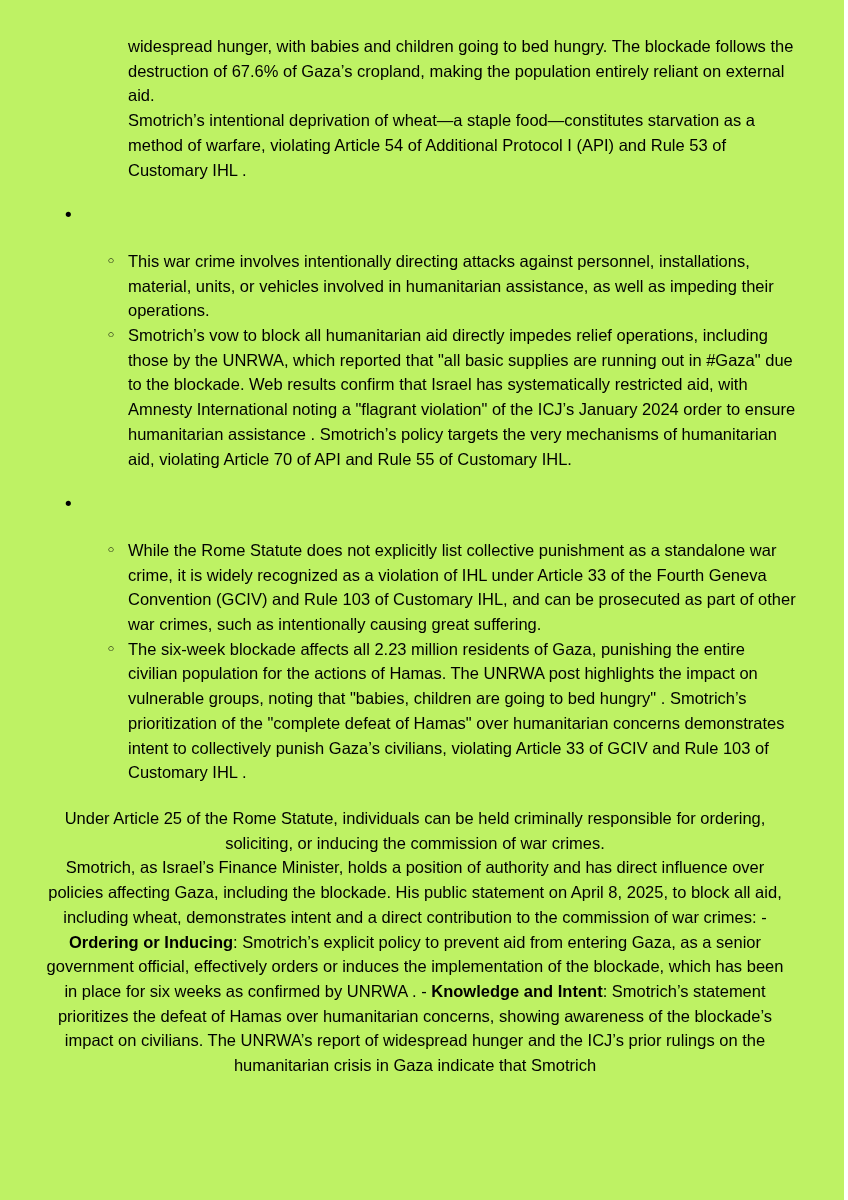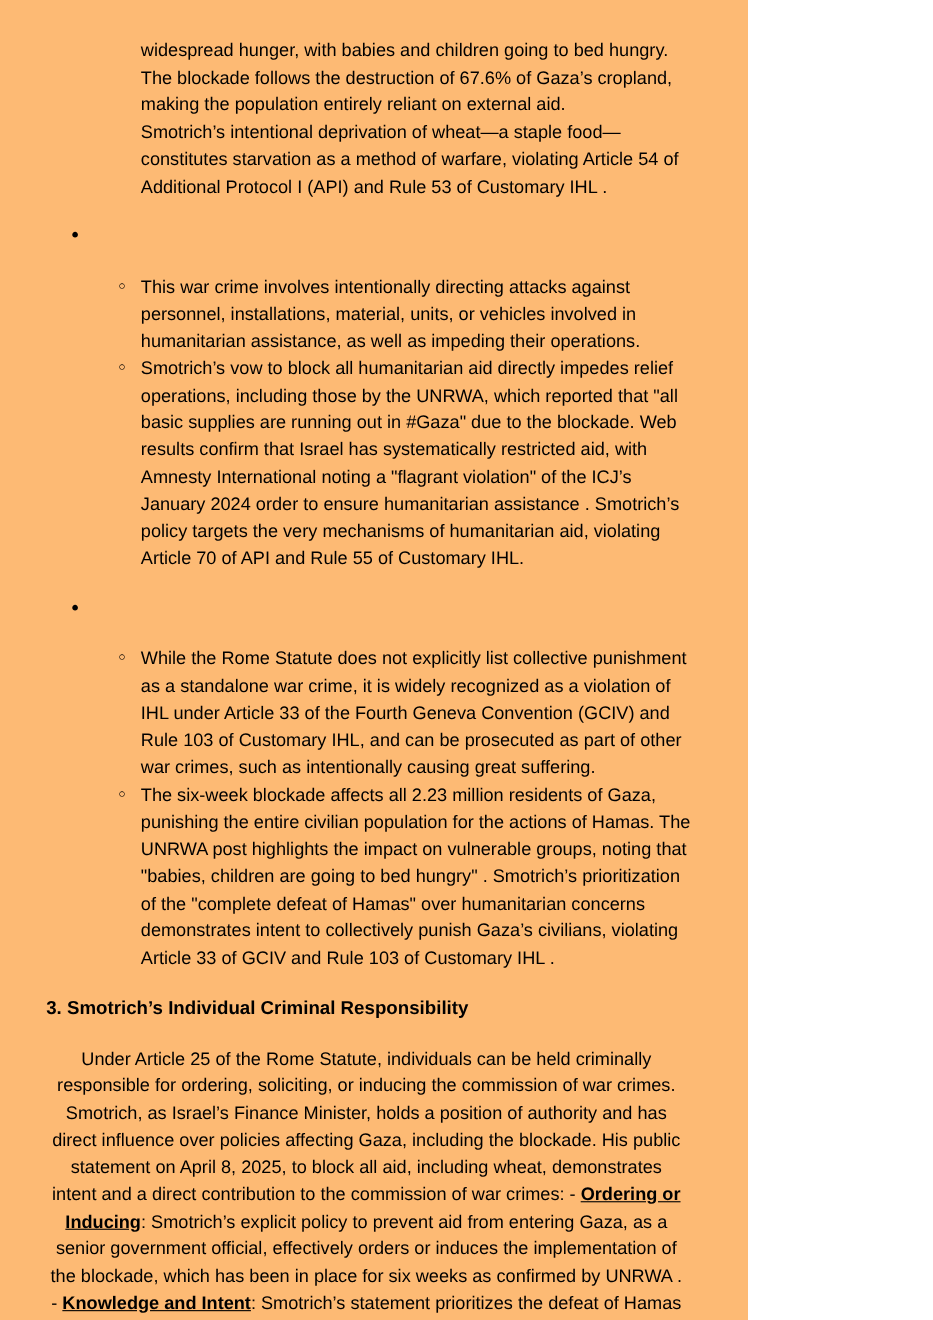--- a/index.html
+++ b/index.html
@@ -3,24 +3,24 @@
 <meta charset="utf-8">
 <style>
   * { margin: 0; padding: 0; box-sizing: border-box; }
   html, body { background: #ffffff; }
   body {
     width: 848px;
     font-family: "Liberation Sans", sans-serif;
     color: #000000;
   }
   .page {
-    width: 680px;
+    width: 844px;
     height: 1200px;
     overflow: hidden;
-    background: #fdba74;
+    background: #bef264;
     padding: 34px 44px 40px 42px;
     font-size: 16.5px;
     line-height: 24.7px;
   }
   .pre { white-space: pre-line; }
   .intro-para {
     margin-left: 86px;
     margin-right: 4px;
   }
   ul.crime-list {
@@ -60,21 +60,21 @@
     margin-right: 4px;
     white-space: normal;
   }
   h2.section-heading {
     font-size: 17px;
     font-weight: bold;
     line-height: 24.7px;
     margin-bottom: 21px;
   }
   .body-para { margin-right: 12px; text-align: center; }
-  .b { font-weight: bold; text-decoration: underline; }
+  .b { font-weight: bold; }
 </style>
 </head>
 <body>
 
 <div class="page">
 
   <div class="pre intro-para">widespread hunger, with babies and children going to bed hungry. The blockade follows the destruction of 67.6% of Gaza’s cropland, making the population entirely reliant on external aid.
 Smotrich’s intentional deprivation of wheat—a staple food—constitutes starvation as a method of warfare, violating Article 54 of Additional Protocol I (API) and Rule 53 of Customary IHL .</div>
 
   <ul class="crime-list" id="war-crimes-list">
@@ -103,18 +103,17 @@
             <span class="pt-text">While the Rome Statute does not explicitly list collective punishment as a standalone war crime, it is widely recognized as a violation of IHL under Article 33 of the Fourth Geneva Convention (GCIV) and Rule 103 of Customary IHL, and can be prosecuted as part of other war crimes, such as intentionally causing great suffering.</span>
           </div>
           <div class="point">
             <span class="marker2">◦</span>
             <span class="pt-text">The six-week blockade affects all 2.23 million residents of Gaza, punishing the entire civilian population for the actions of Hamas. The UNRWA post highlights the impact on vulnerable groups, noting that "babies, children are going to bed hungry" . Smotrich’s prioritization of the "complete defeat of Hamas" over humanitarian concerns demonstrates intent to collectively punish Gaza’s civilians, violating Article 33 of GCIV and Rule 103 of Customary IHL .</span>
           </div>
         </div>
       </li>
     </ul>
 
-  <h2 class="section-heading">3. Smotrich’s Individual Criminal Responsibility</h2>
 
   <div class="pre body-para" id="responsibility-paragraph"><span>Under Article 25 of the Rome Statute, individuals can be held criminally responsible for ordering, soliciting, or inducing the commission of war crimes.
 Smotrich, as Israel’s Finance Minister, holds a position of authority and has direct influence over policies affecting Gaza, including the blockade. His public statement on April 8, 2025, to block all aid, including wheat, demonstrates intent and a direct contribution to the commission of war crimes: - </span><span class="b">Ordering or Inducing</span><span>: Smotrich’s explicit policy to prevent aid from entering Gaza, as a senior government official, effectively orders or induces the implementation of the blockade, which has been in place for six weeks as confirmed by UNRWA . - </span><span class="b">Knowledge and Intent</span><span>: Smotrich’s statement prioritizes the defeat of Hamas over humanitarian concerns, showing awareness of the blockade’s impact on civilians. The UNRWA’s report of widespread hunger and the ICJ’s prior rulings on the humanitarian crisis in Gaza indicate that Smotrich</span></div>
 
 </div>
 
 </body></html>

